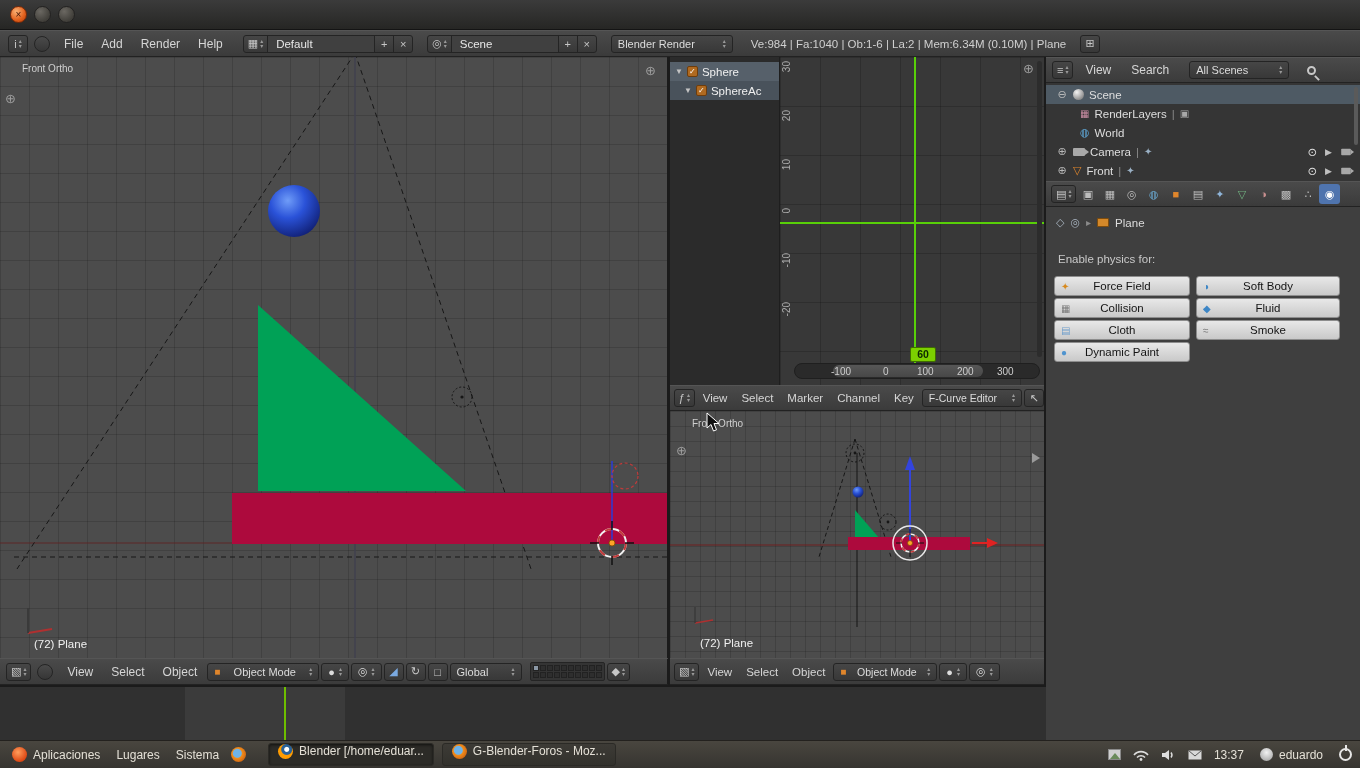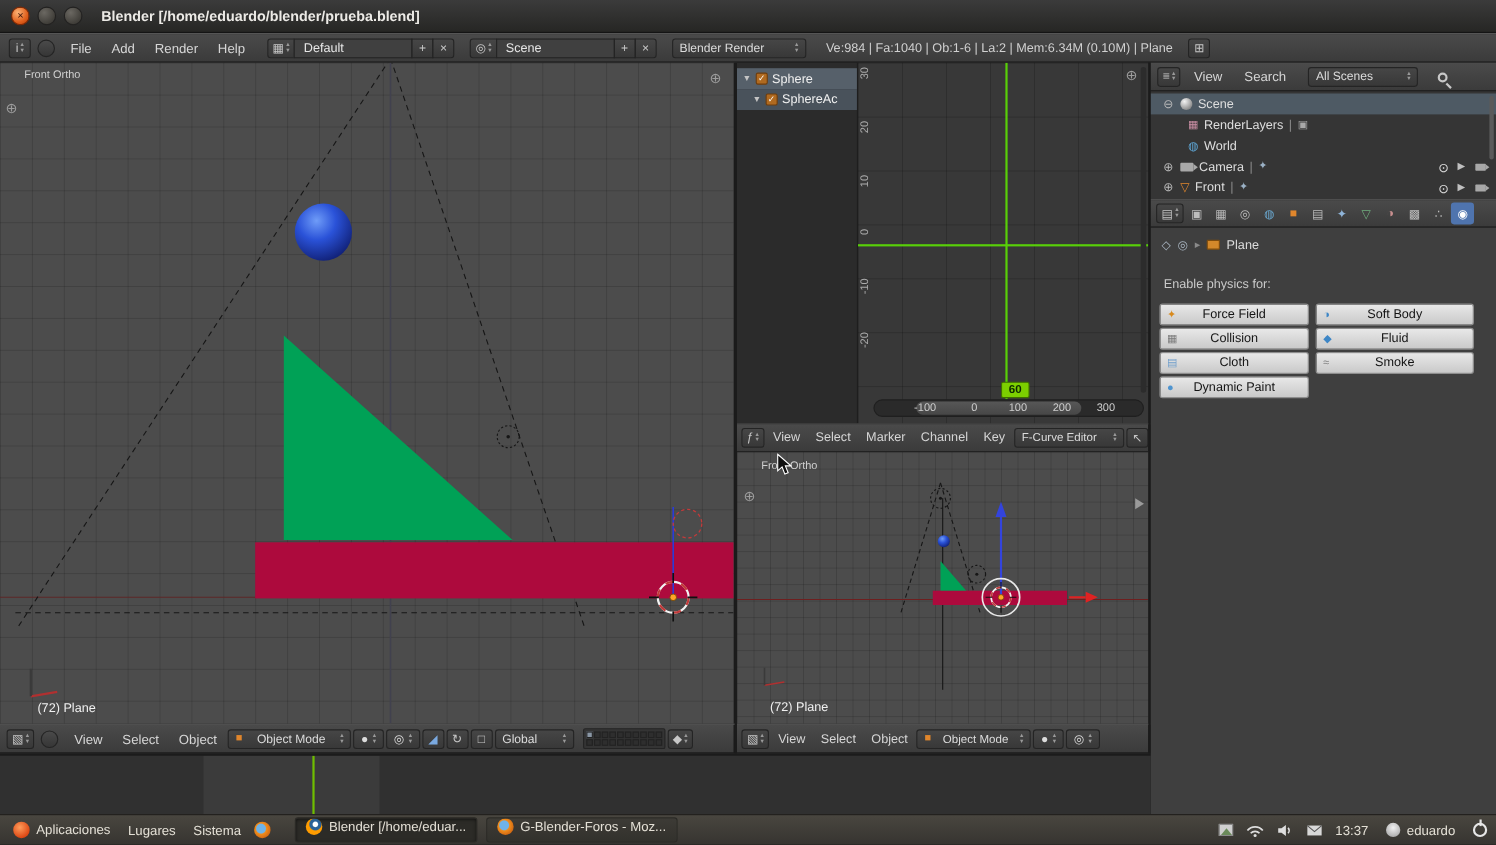--- a/index.html
+++ b/index.html
@@ -87,21 +87,21 @@
 .pbtn{position:absolute;height:20px;display:flex;align-items:center;justify-content:center;background:linear-gradient(#e8e8e8,#c9c9c9);border:1px solid #8d8d8d;border-radius:3px;color:#141414;font-size:11.5px;}
 .picon{position:absolute;left:6px;font-size:10px;}
 
 
 #timeline{left:0;top:685px;width:1046px;height:55px;background:#303030;border-top:2px solid #1b1b1b;overflow:hidden;}
 #tl-block{position:absolute;left:185px;top:0;width:160px;height:55px;background:#3b3b3b;}
 #tl-frame{position:absolute;left:284px;top:0;width:2px;height:55px;background:#6fbe00;}
 
 
 #taskbar{left:0;top:740px;width:1360px;height:28px;background:linear-gradient(#49463f,#363430);border-top:1px solid #23211e;display:flex;align-items:center;padding:0 8px;gap:8px;color:#e4e0d6;font-size:12px;}
-.tmenu{display:flex;align-items:flex-start;gap:6px;padding:0 4px;white-space:nowrap;}
+.tmenu{display:flex;align-items:center;gap:6px;padding:0 4px;white-space:nowrap;}
 .ubuntu-ico{width:15px;height:15px;border-radius:50%;background:radial-gradient(circle at 40% 35%,#ff9d5c,#dd4814 70%);}
 .firefox-ico{width:15px;height:15px;border-radius:50%;background:radial-gradient(circle at 42% 42%,#6fb3e8 0 4px,#f08c1b 5px,#b5490b);}
 .blender-ico{width:15px;height:15px;border-radius:50%;background:radial-gradient(circle at 58% 36%,#ffffff 0 2px,#2a6298 3px 5px,#ff9c00 6px);}
 .twin{display:flex;align-items:flex-start;gap:6px;height:23px;padding:0 9px;border:1px solid #2b2a26;border-radius:3px;background:linear-gradient(#3d3b36,#32312c);white-space:nowrap;max-width:210px;overflow:hidden;}
 .twin.active{background:#2c2b27;box-shadow:inset 0 1px 3px rgba(0,0,0,.6);}
 .spacer{flex:1;}
 .tray{display:flex;align-items:center;gap:12px;}
 .photo-ico{width:13px;height:11px;background:#cfcfcf;border:1px solid #8a8a8a;position:relative;overflow:hidden;}
 .photo-ico::after{content:"";position:absolute;left:1px;bottom:0;border-left:5px solid transparent;border-right:5px solid transparent;border-bottom:6px solid #6a8a5a;}
 .user-ico{width:13px;height:13px;border-radius:50%;background:radial-gradient(circle at 50% 35%,#f2f2f2,#9a9a9a);}
@@ -112,21 +112,20 @@
 
 .vdiv{position:absolute;background:#1b1b1b;}
 </style>
 </head>
 <body>
 
 <div id="titlebar" class="abs">
   <span id="btn-close" class="wbtn">×</span>
   <span id="btn-min" class="wbtn"></span>
   <span id="btn-max" class="wbtn"></span>
-  <span id="window-title" class="abs">Blender [/home/eduardo/blender/prueba.blend]</span>
 </div>
 
 <div class="hdr" id="info-header" style="left:0;top:30px;width:1360px;height:27px;gap:2px;padding-left:8px;">
   <span class="ibtn">
       <i>i</i>
       <span class="updown">
         <i>▴</i>
         <i>▾</i>
       </span>
     </span>

